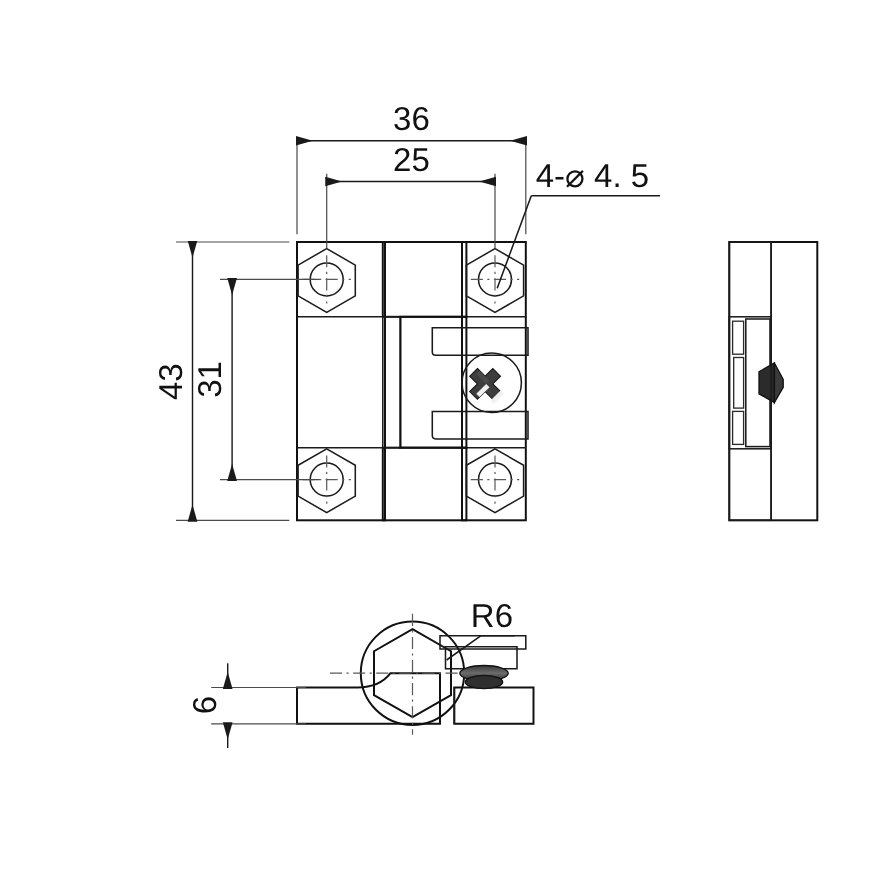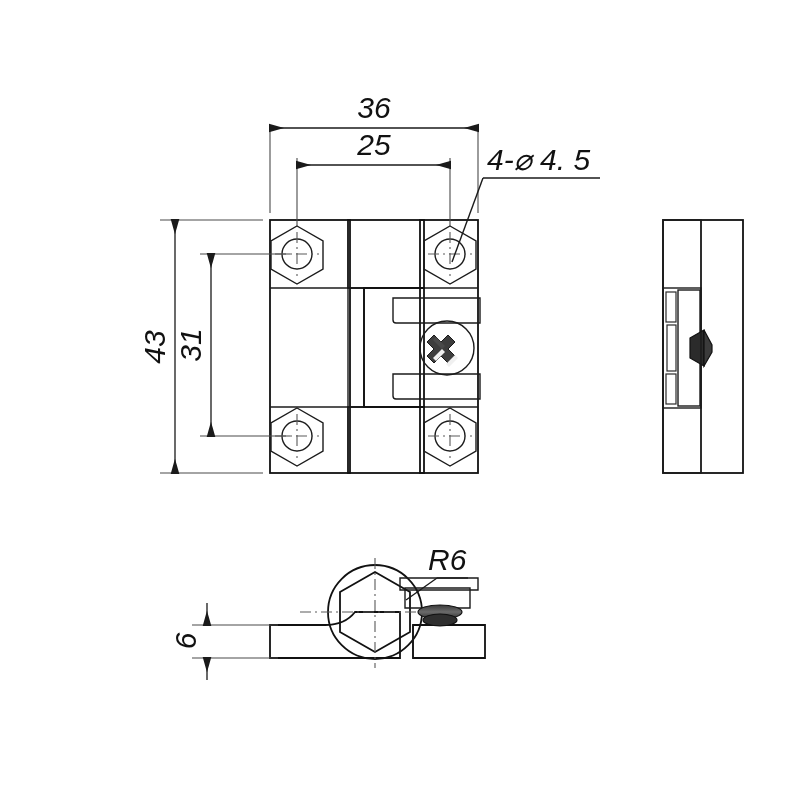--- a/index.html
+++ b/index.html
@@ -12,21 +12,20 @@
     width: 800px;
     height: 800px;
     overflow: hidden;
     font-family: "Liberation Sans", sans-serif;
   }
   #drawing-root {
     position: relative;
     width: 664px;
     height: 800px;
     background: #ffffff;
-    font-style: italic;
   }
   svg#drawing-svg {
     display: block;
     width: 800px;
     height: 800px;
   }
   text {
     font-family: "Liberation Sans", sans-serif;
     fill: #111111;
   }

